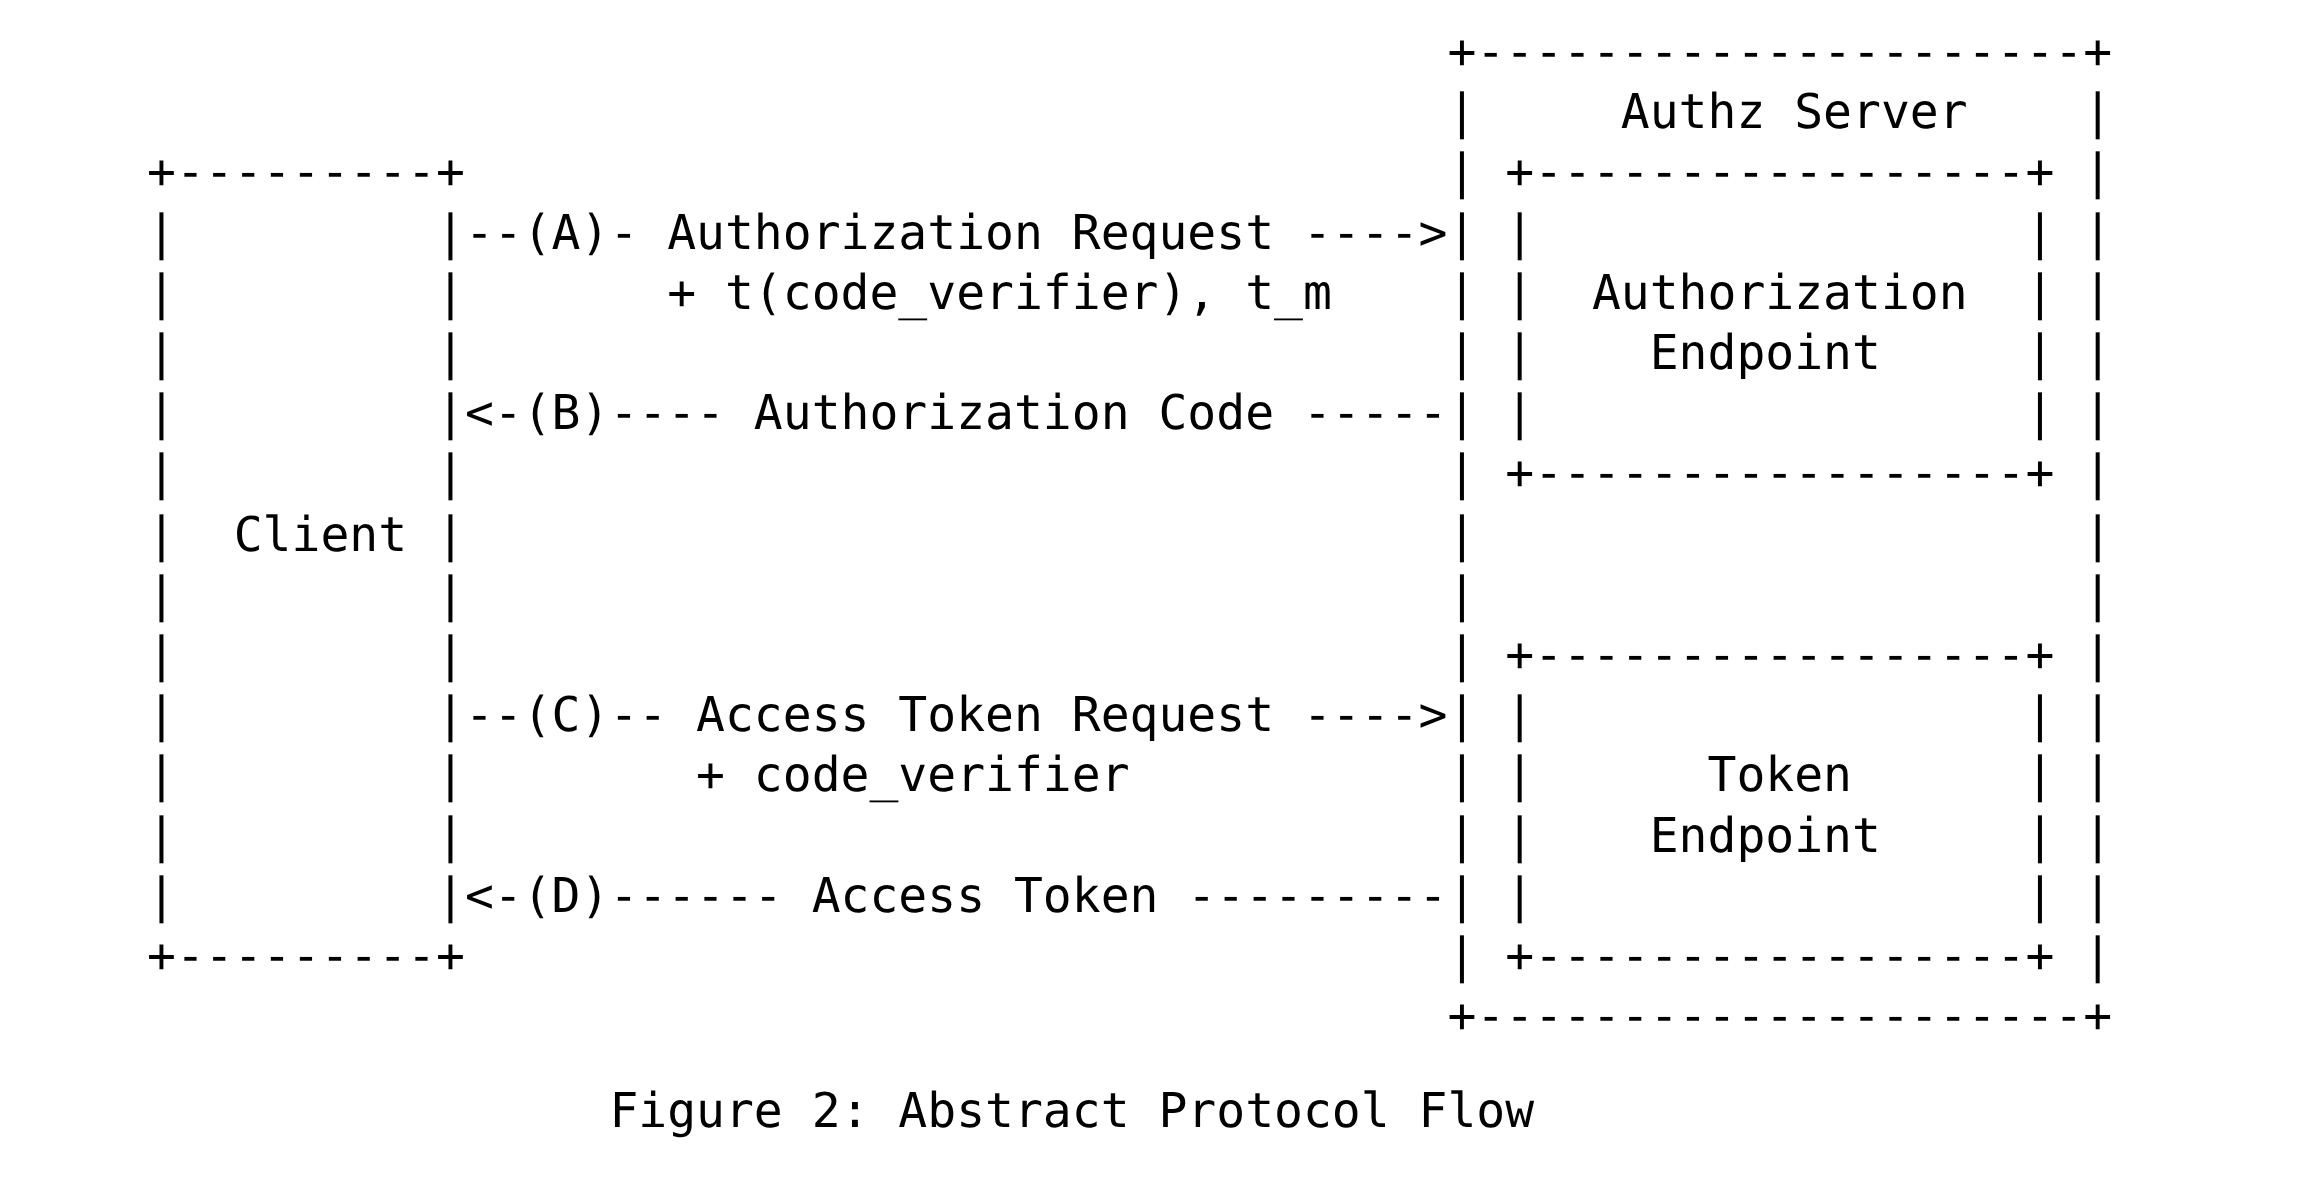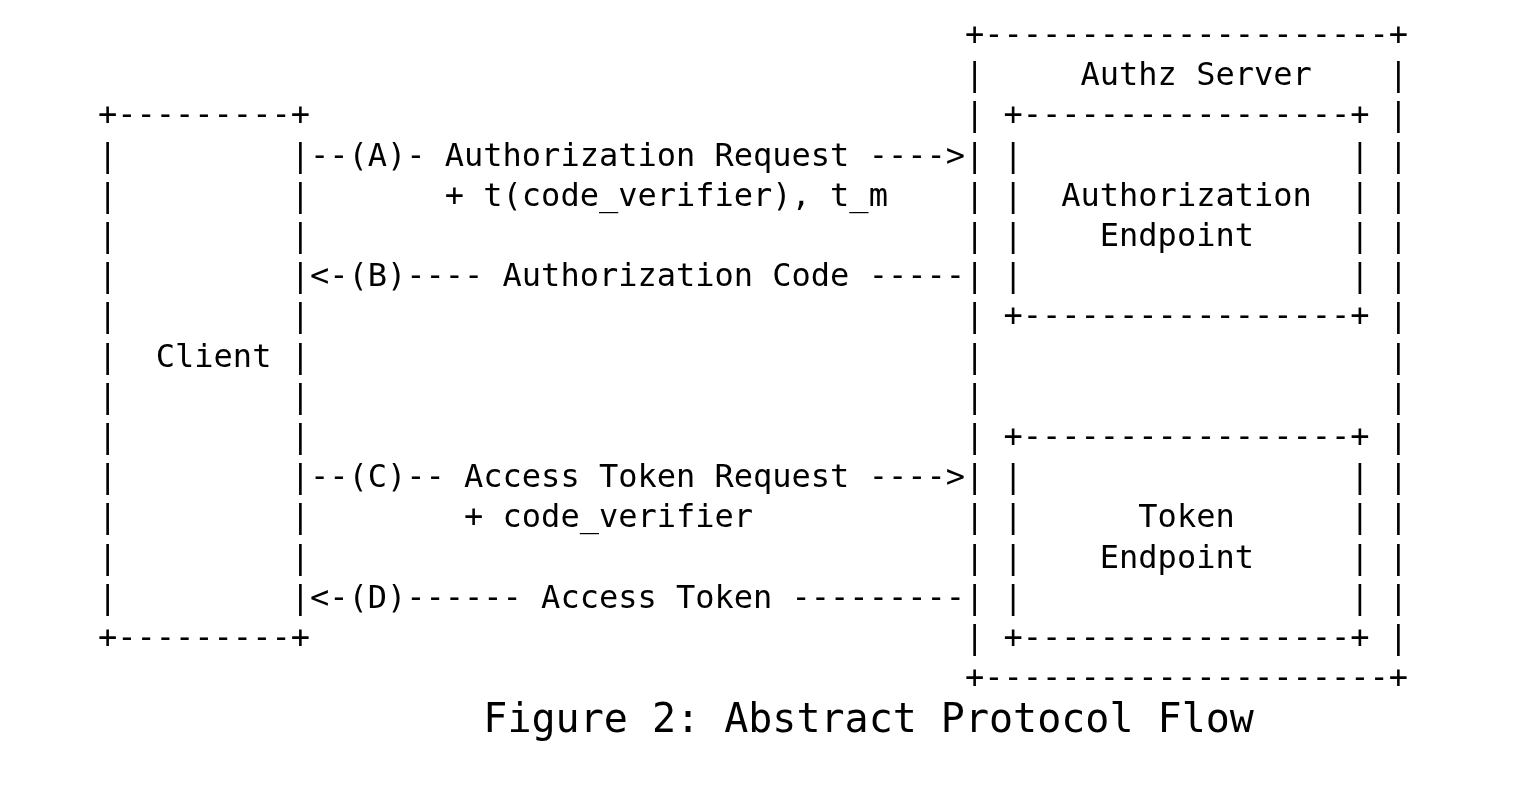--- a/index.html
+++ b/index.html
@@ -33,25 +33,25 @@
     letter-spacing: 0px;
     color: #000000;
     background: transparent;
     white-space: pre;
     font-weight: 400;
     -webkit-font-smoothing: antialiased;
   }
   pre.figure-caption {
     position: absolute;
     left: 98px;
-    top: 698px;
+    top: 720px;
     margin: 0;
     padding: 0;
     font-family: "DejaVu Sans Mono", "Liberation Mono", monospace;
-    font-size: 40px;
+    font-size: 32px;
     line-height: 40.2px;
     color: #000000;
     background: transparent;
     white-space: pre;
   }
 </style>
 </head>
 <body>
 
 <div id="figure-wrap">

